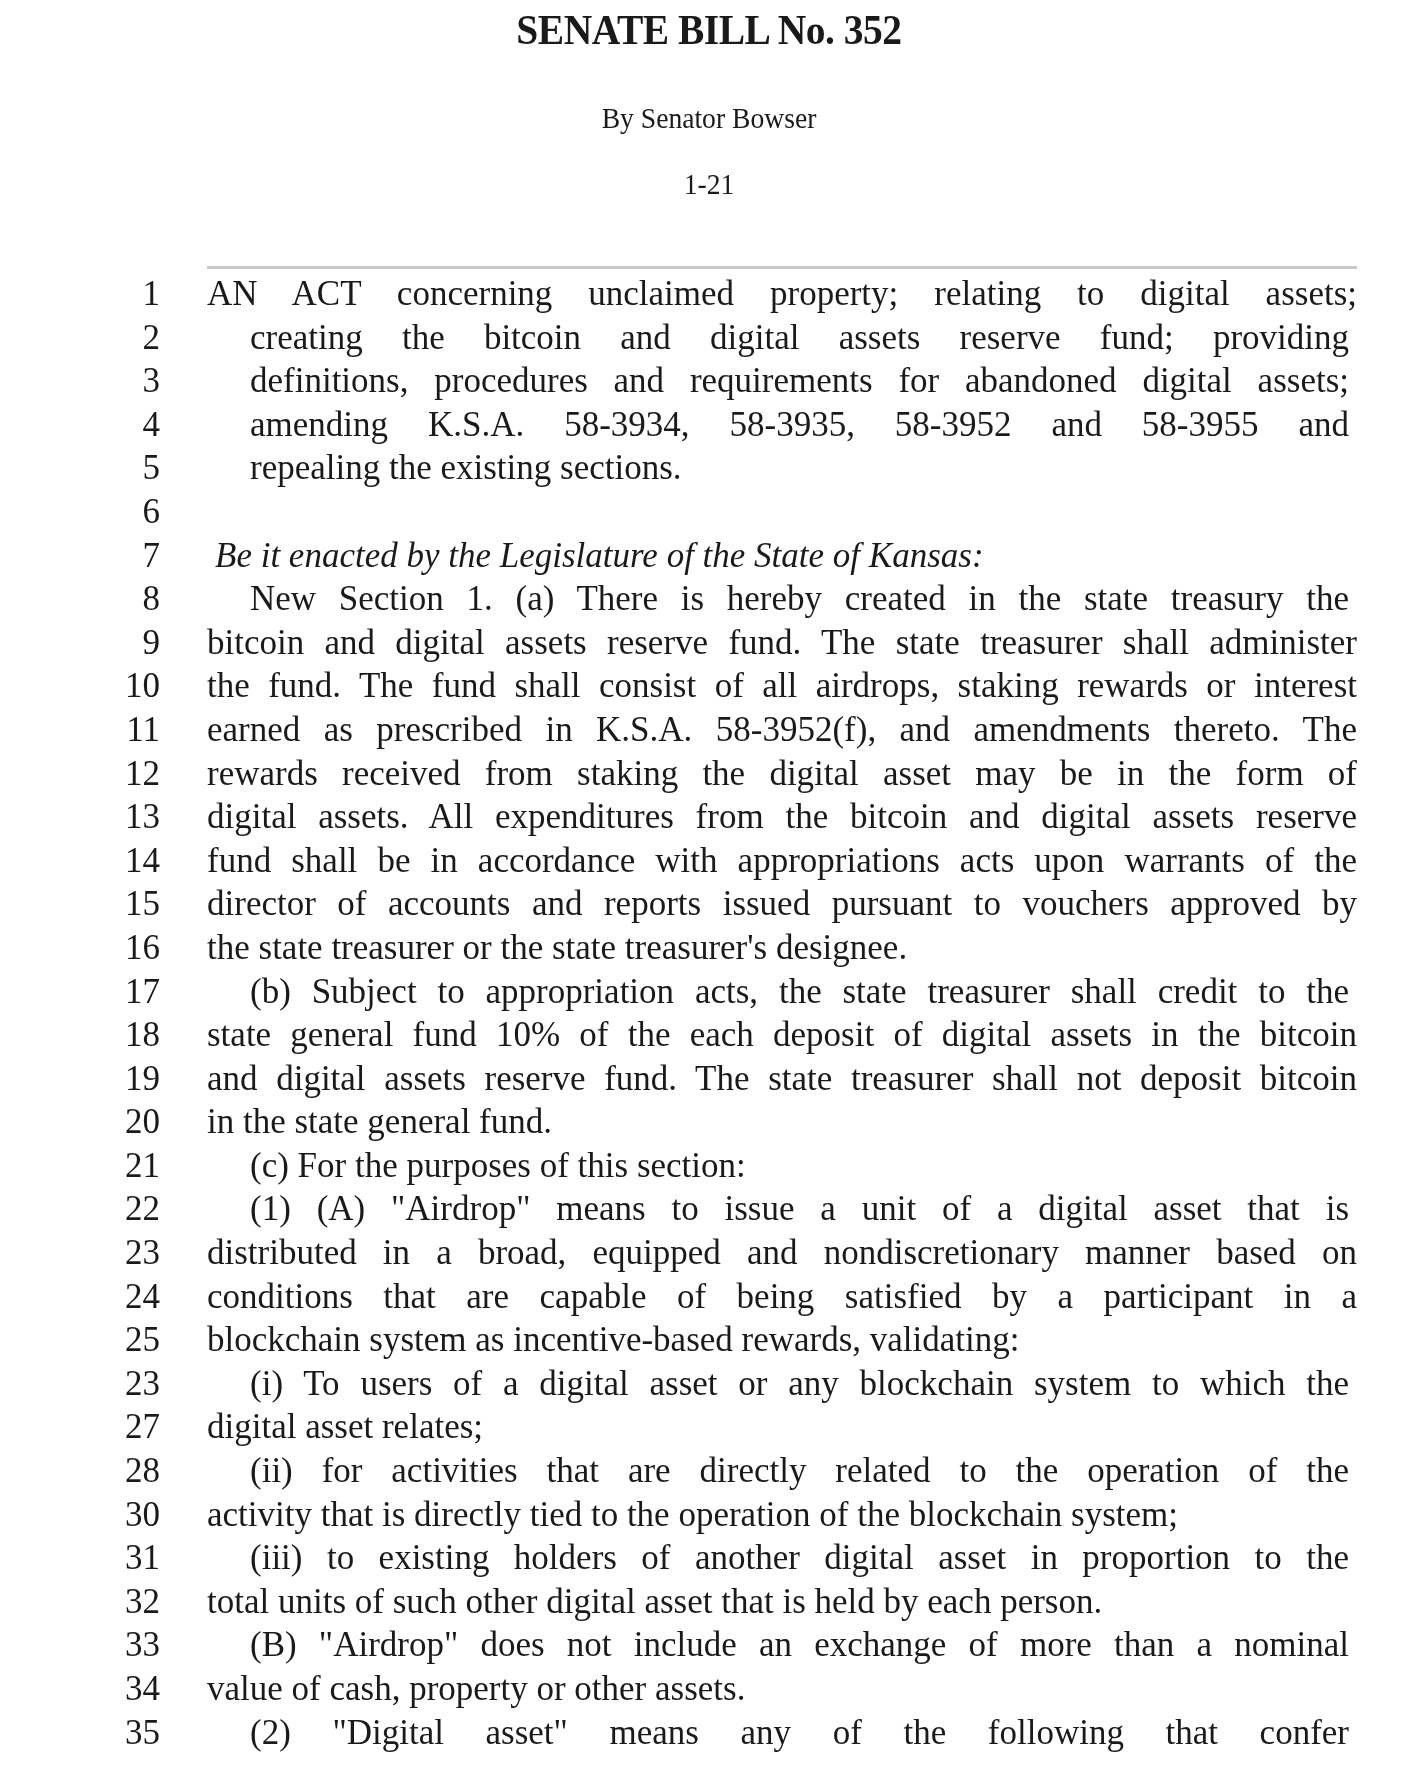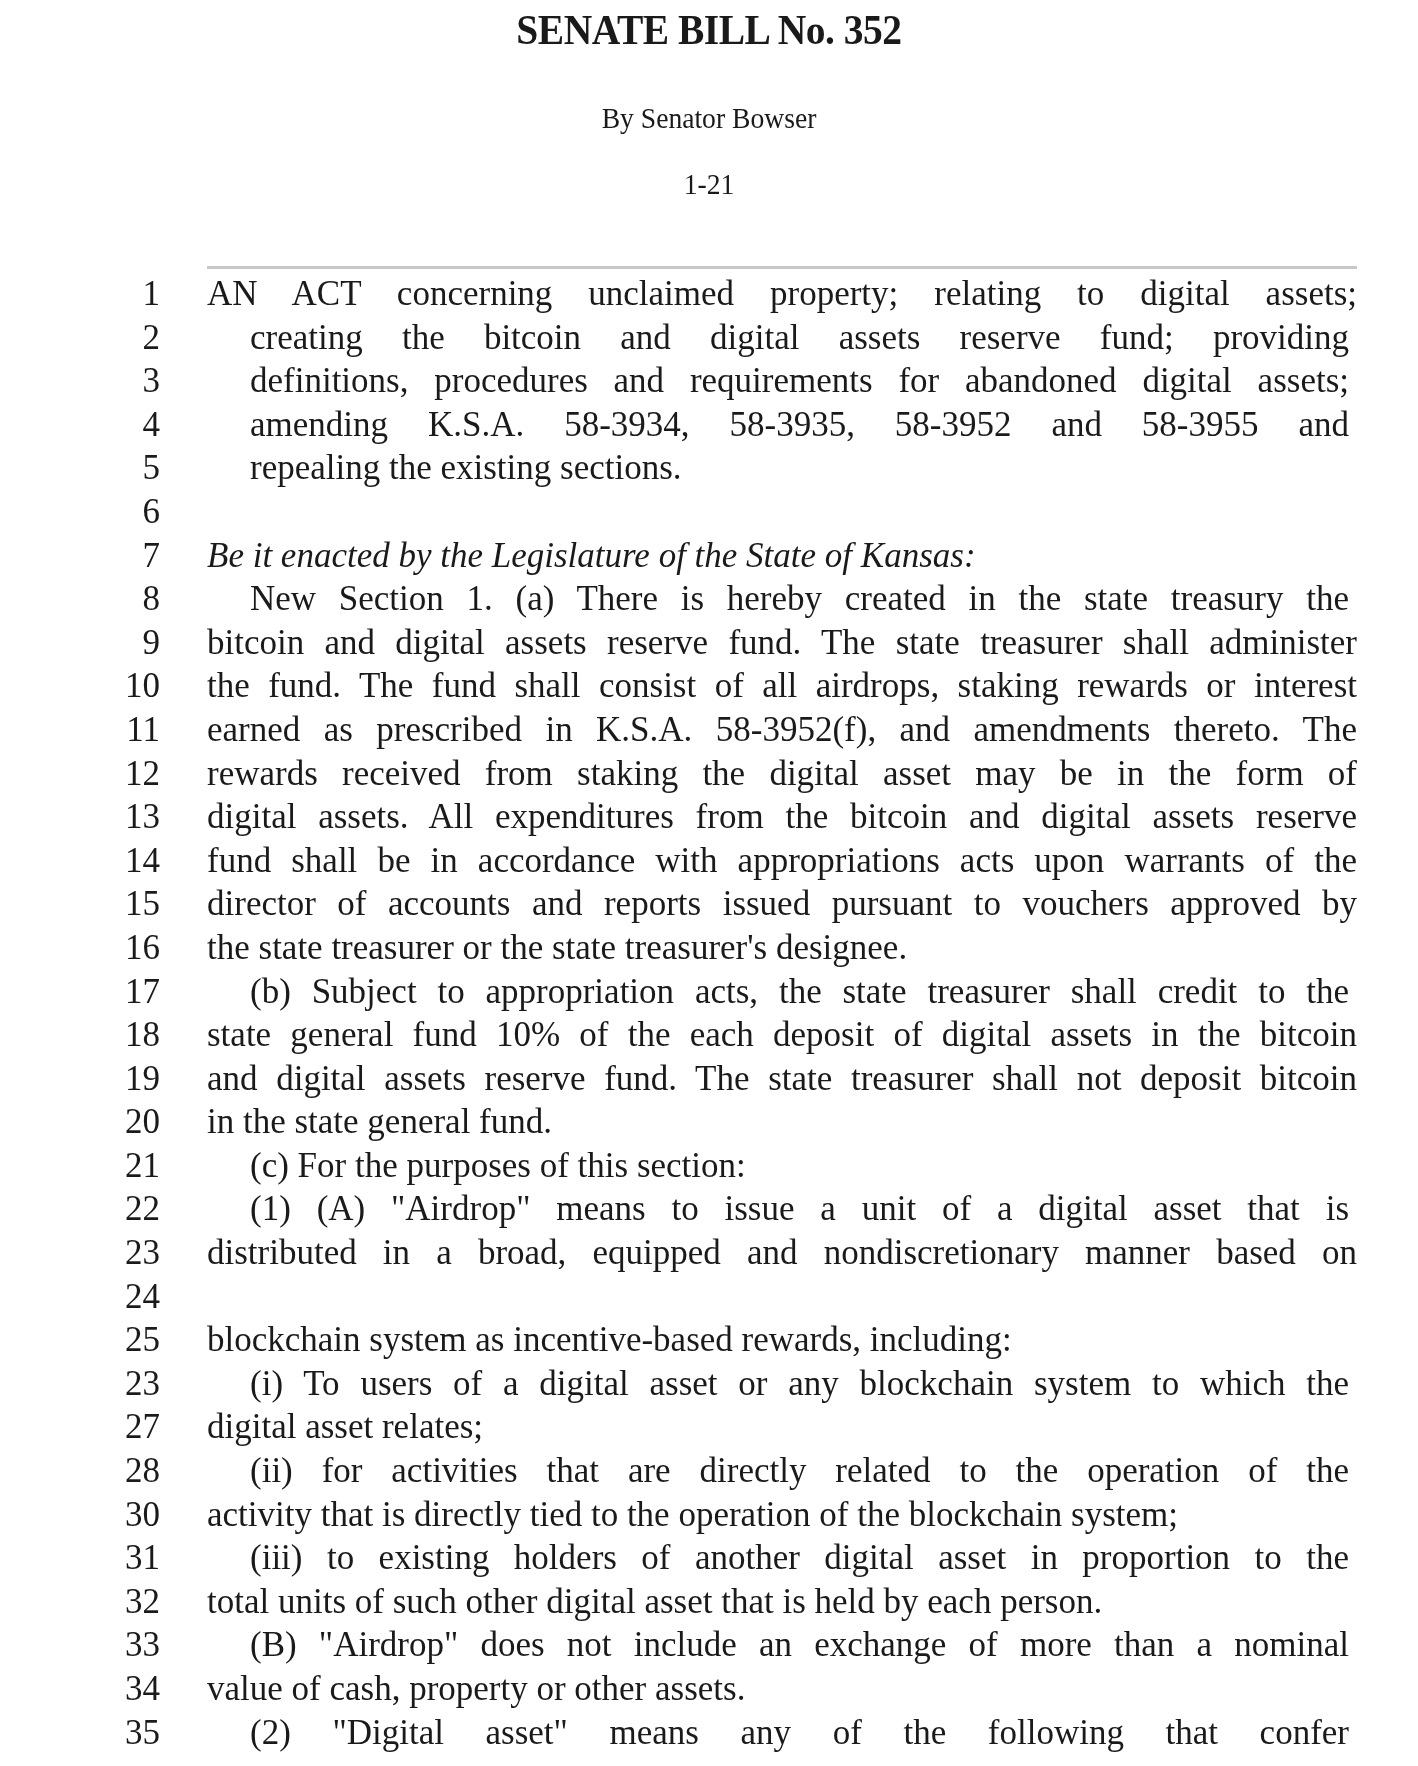--- a/index.html
+++ b/index.html
@@ -86,20 +86,21 @@
     }
     .line-text.last {
       text-align-last: left;
     }
     .line-text.indent {
       left: 250px;
       width: 1099px;
     }
     .line-text.italic {
       font-style: italic;
+      margin-left: 8px;
     }
   </style>
 </head>
 <body>
 
 <div class="page-title">SENATE BILL No. 352</div>
 <div class="sponsor">By Senator Bowser</div>
 <div class="date">1-21</div>
 <div class="rule"></div>
 
@@ -191,24 +192,25 @@
     <div class="line">
       <span class="line-num">22</span>
       <span class="line-text indent">(1) (A)  "Airdrop" means to issue a unit of a digital asset that is</span>
     </div>
     <div class="line">
       <span class="line-num">23</span>
       <span class="line-text">distributed in a broad, equipped and nondiscretionary manner based on</span>
     </div>
     <div class="line">
       <span class="line-num">24</span>
+      <span class="line-text">conditions that are capable of being satisfied by a participant in a</span>
     </div>
     <div class="line">
       <span class="line-num">25</span>
-      <span class="line-text last">blockchain system as incentive-based rewards, including:</span>
+      <span class="line-text last">blockchain system as incentive-based rewards, validating:</span>
     </div>
     <div class="line">
       <span class="line-num">23</span>
       <span class="line-text indent">(i)  To users of a digital asset or any blockchain system to which the</span>
     </div>
     <div class="line">
       <span class="line-num">27</span>
       <span class="line-text last">digital asset relates;</span>
     </div>
     <div class="line">

